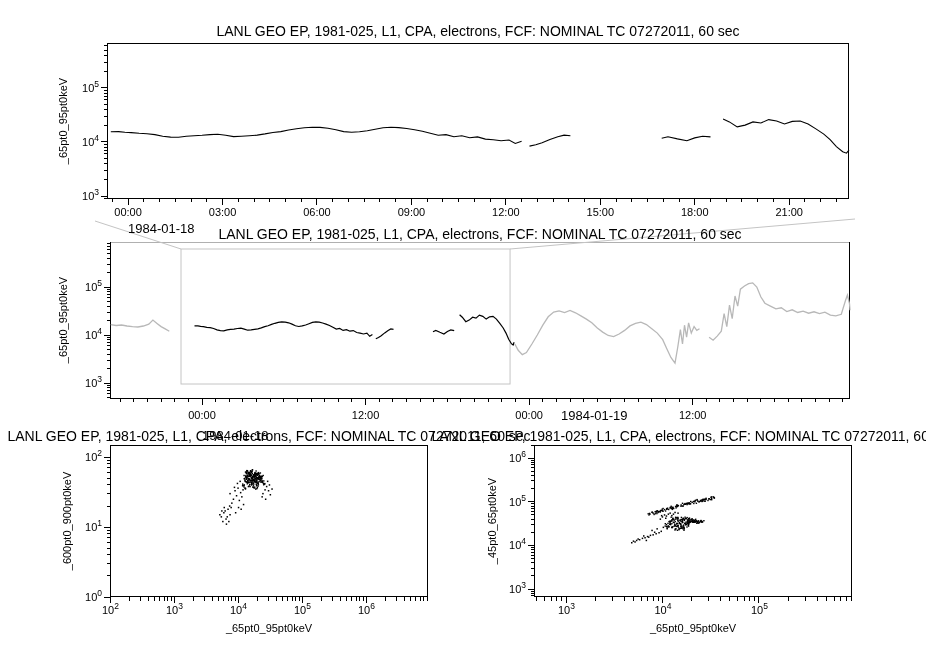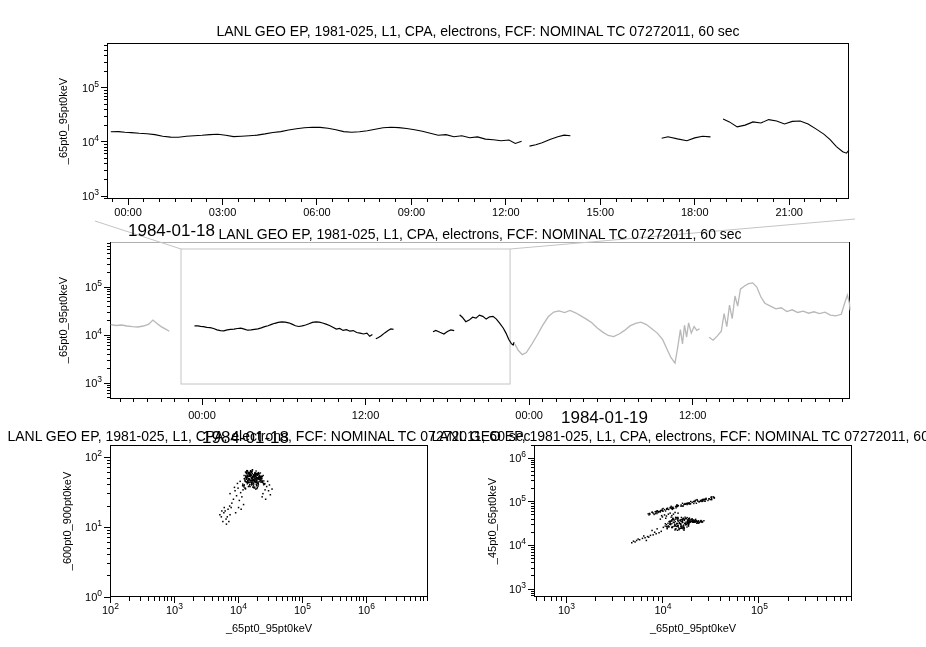--- a/index.html
+++ b/index.html
@@ -2,21 +2,21 @@
 <html><head>
 <meta charset="utf-8">
 <style>
   html,body{margin:0;padding:0;background:#ffffff;}
   .canvas{position:relative;width:926px;height:647px;background:#ffffff;
           font-family:"Liberation Sans",sans-serif;color:#000;overflow:hidden;}
   .canvas svg{position:absolute;left:0;top:0;}
   .title{position:absolute;font-size:14px;white-space:nowrap;transform:translateX(-50%);}
   .ylab{position:absolute;font-size:11px;white-space:nowrap;transform:translate(-50%,-50%) rotate(-90deg);}
   .xlab{position:absolute;font-size:11px;white-space:nowrap;transform:translateX(-50%);}
-  .datelab{position:absolute;font-size:17px;white-space:nowrap;text-align:center;}
+  .datelab{position:absolute;font-size:13px;white-space:nowrap;text-align:center;}
 </style>
 </head>
 <body>
 
 <div class="canvas">
   <svg id="plot-svg" width="926" height="647" viewBox="0 0 926 647">
     <g id="chart-top">
         <rect x="107" y="43" width="742" height="156" fill="#ffffff"></rect>
         <rect x="107.5" y="43.5" width="741" height="155" fill="none" stroke="#000" shape-rendering="crispEdges"></rect>
         <g stroke="#000" shape-rendering="crispEdges">

